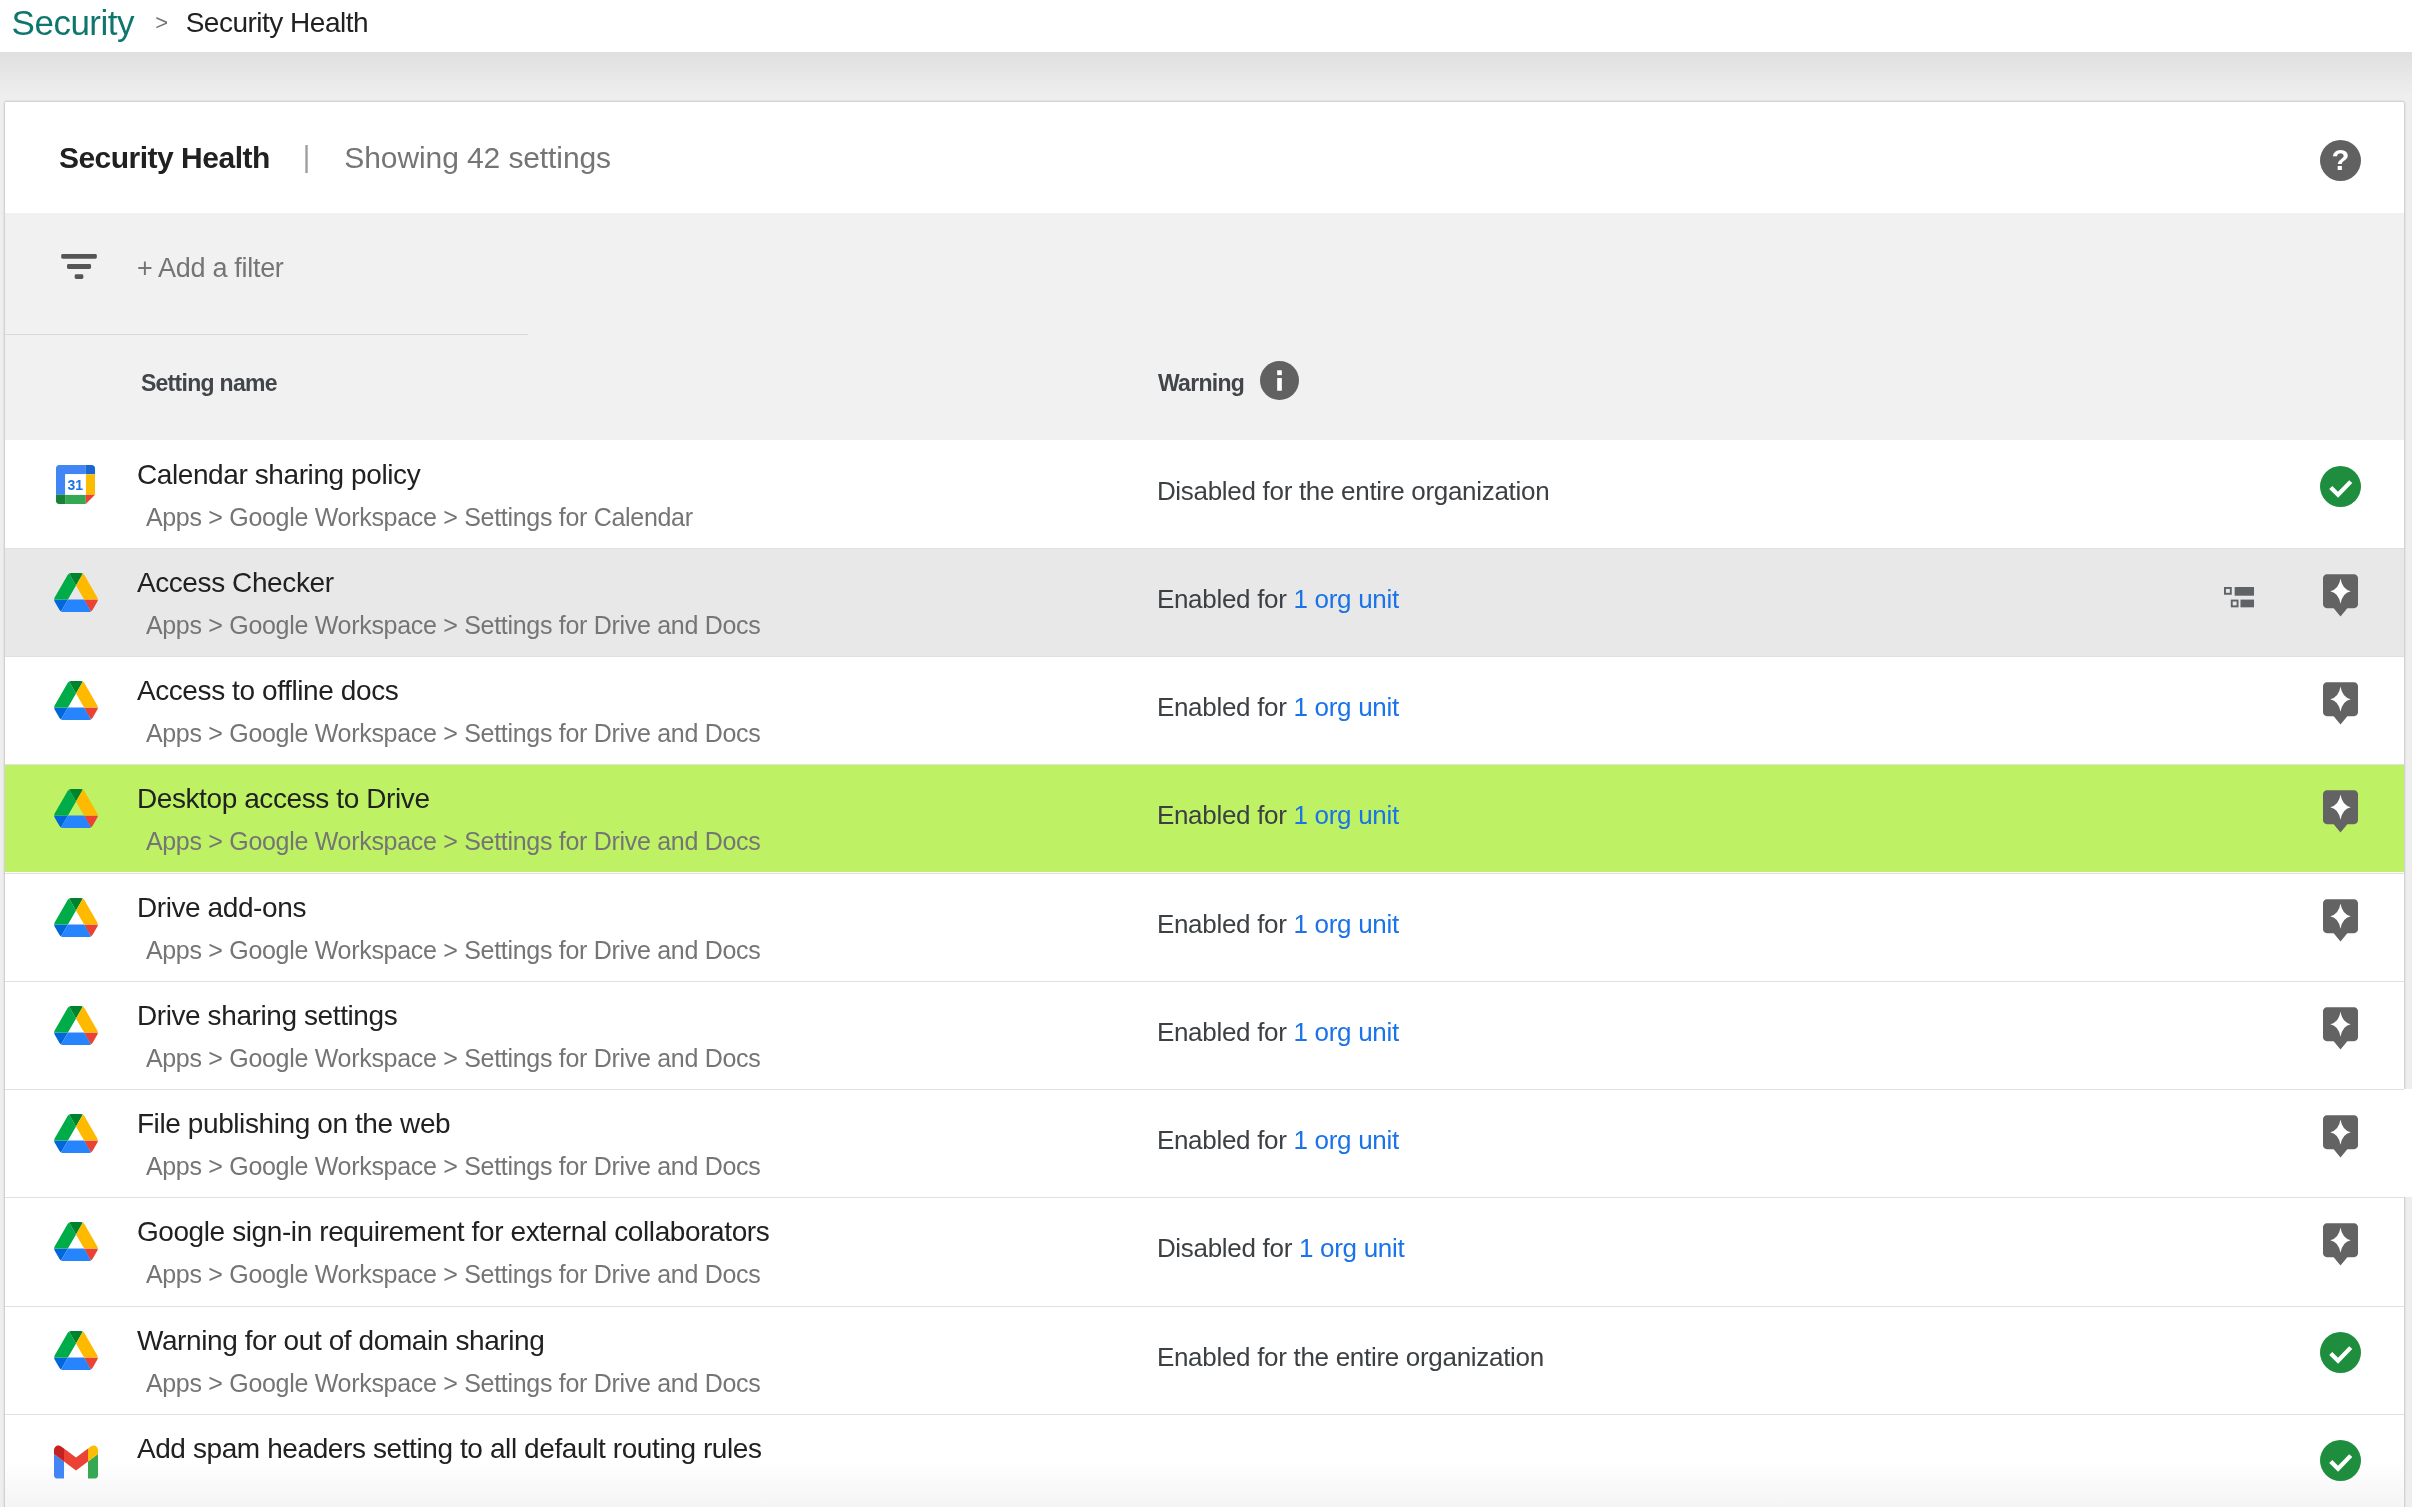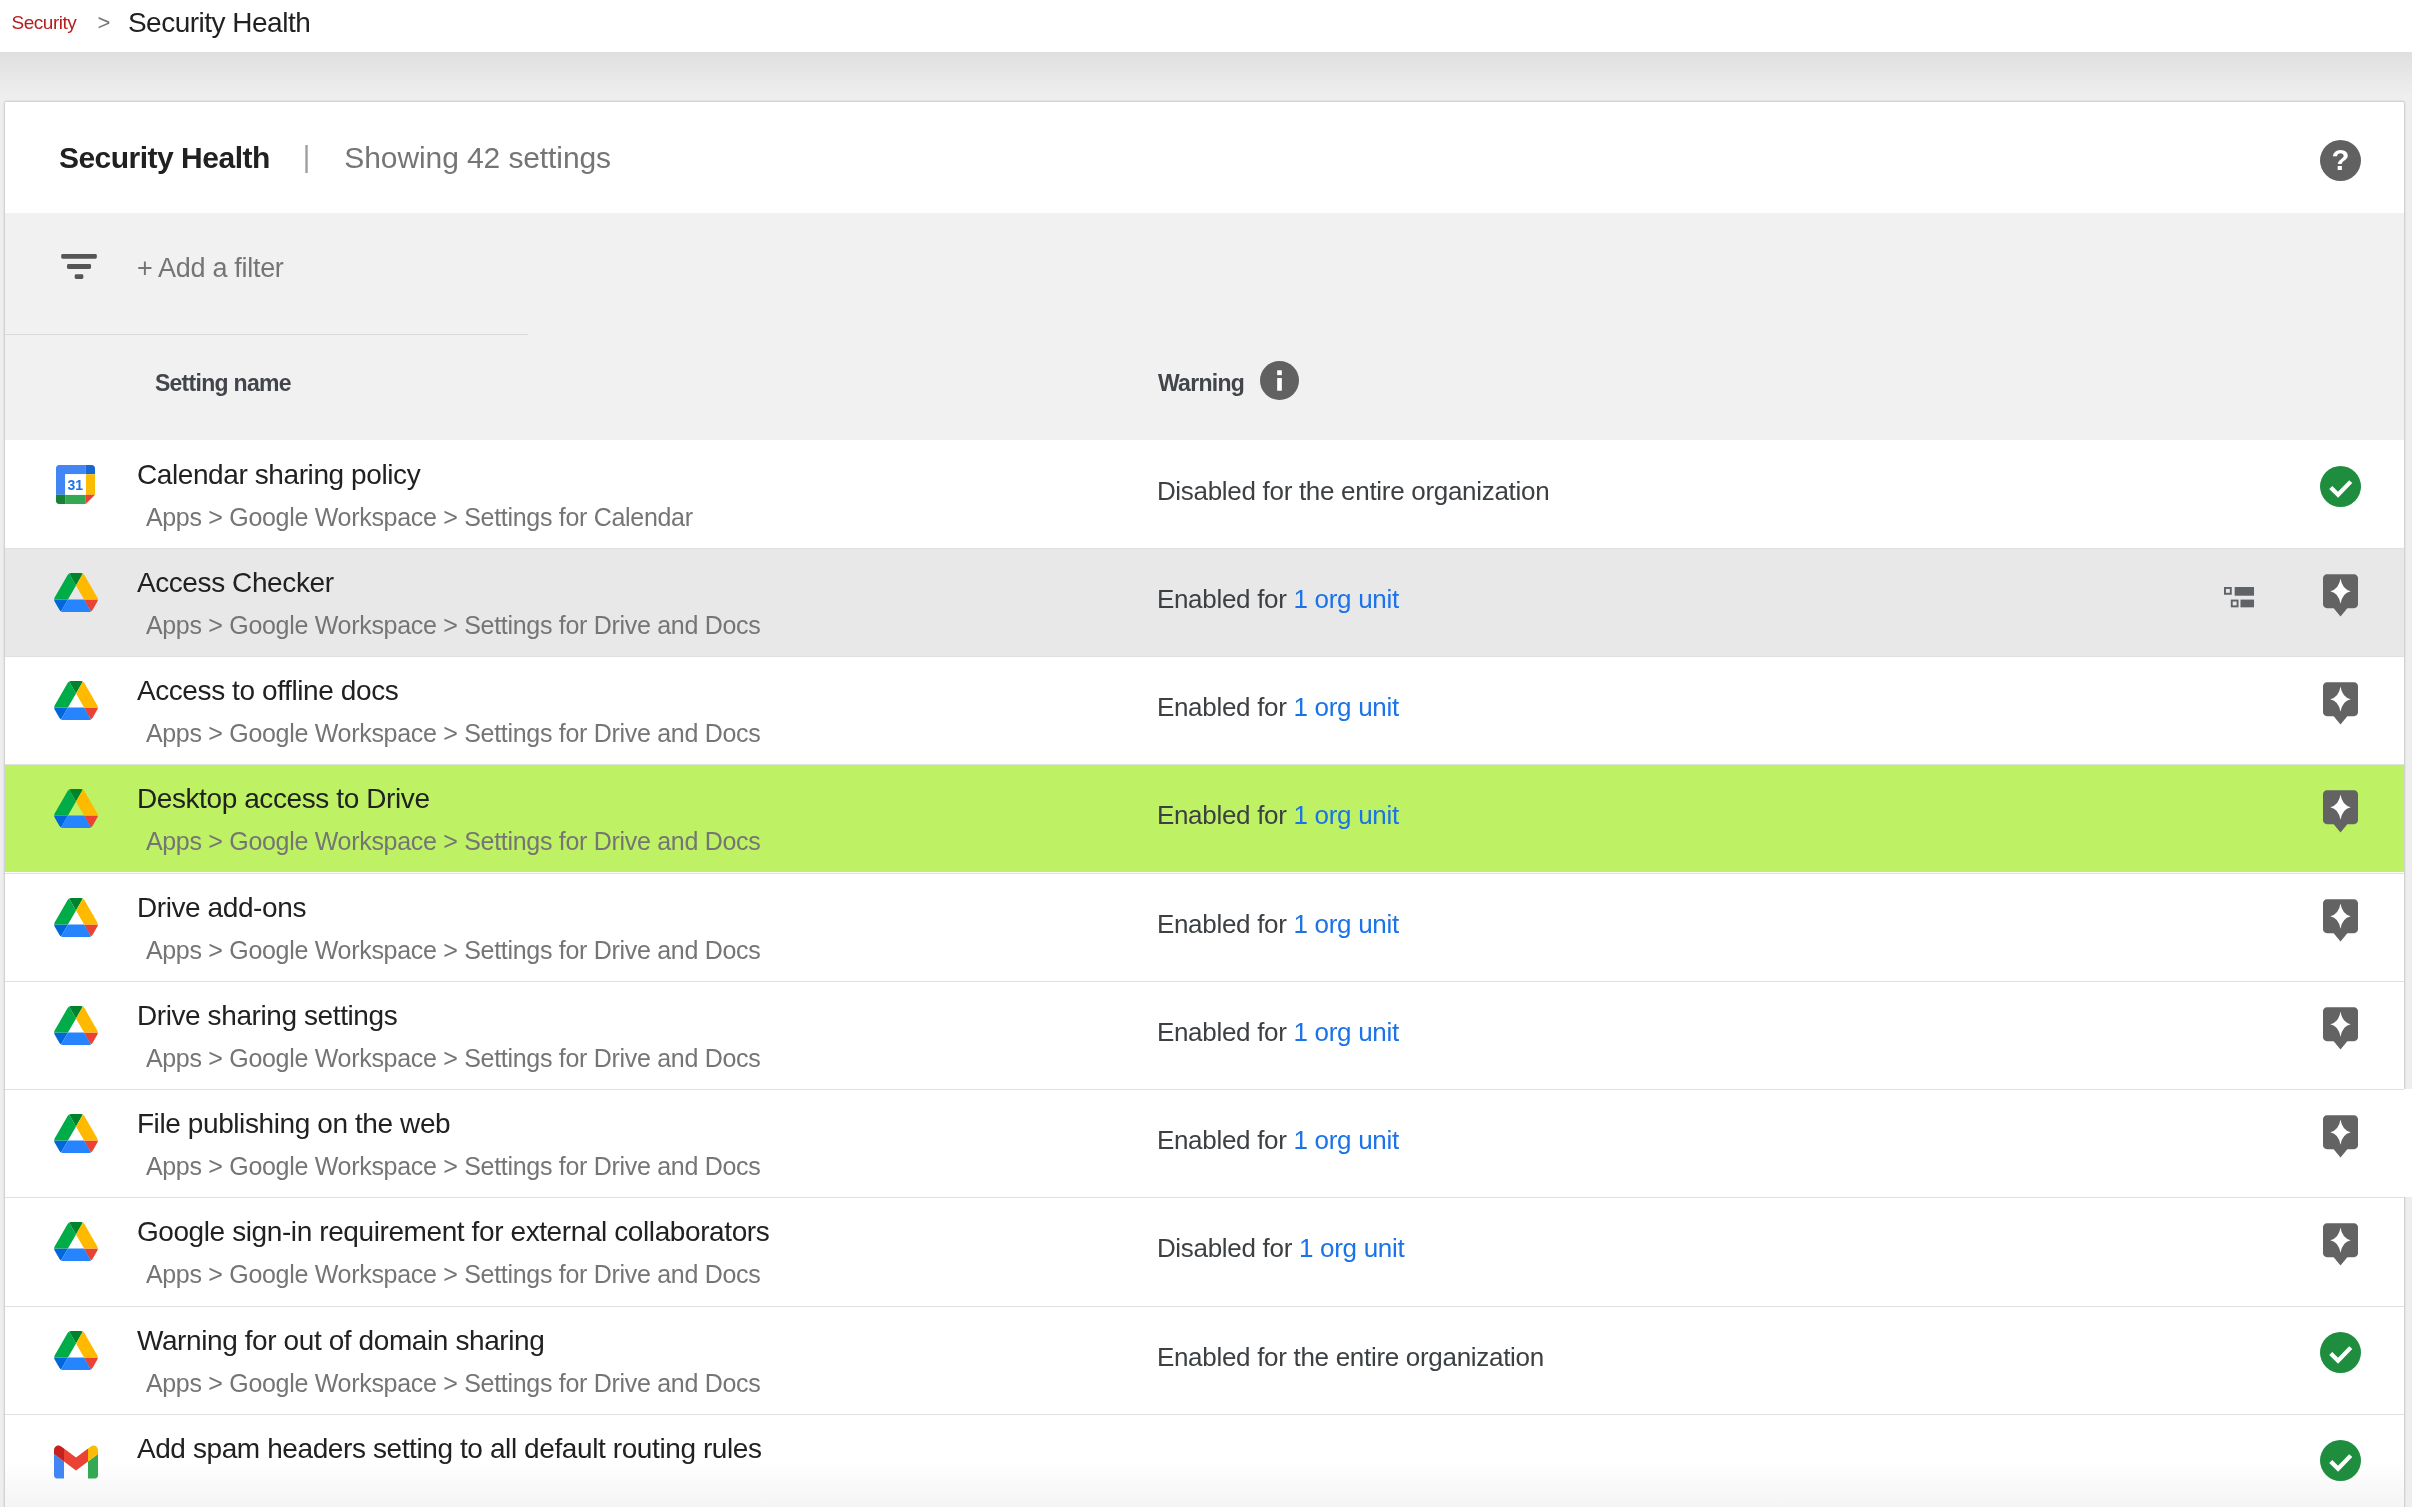--- a/index.html
+++ b/index.html
@@ -7,21 +7,21 @@
 .card{position:absolute;left:4.9px;top:102px;width:2399px;height:1426px;background:#fff;border-radius:1.9px;box-shadow:0 0 1.9px 1px rgba(0,0,0,0.16)}
 .title{font-size:28px;letter-spacing:-0.4px;color:#212121;position:absolute;left:132px;white-space:nowrap}
 .sub{font-size:25px;letter-spacing:-0.3px;color:#757575;position:absolute;left:141px;white-space:nowrap}
 .status{font-size:26px;letter-spacing:-0.3px;color:#3c4043;position:absolute;left:1152px;white-space:nowrap}
 .status a{color:#1a73e8;text-decoration:none}
 .divider{position:absolute;left:0;width:2399px;height:1px;background:#e0e0e0}
 </style></head><body>
 <div class="abs" style="left:0;top:0;width:2412px;height:52px;background:#fff"></div>
 <div class="abs" style="left:0;top:52px;width:2412px;height:43px;background:linear-gradient(rgba(0,0,0,0.062),rgba(0,0,0,0.0))"></div>
 <div class="abs" style="left:11.6px;top:-2.9px;height:52px;display:flex;align-items:center">
- <span style="color:#b91c1c;font-size:19px;letter-spacing:-0.5px">Security</span>
+ <span style="color:#0f766e;font-size:35px;letter-spacing:-0.5px">Security</span>
  <span style="color:#757575;font-size:22px;margin:0 17.5px 0 21.3px">&gt;</span>
  <span style="color:#212121;font-size:28px;letter-spacing:-0.5px">Security Health</span>
 </div>
 <div class="card">
 <div class="abs" style="left:0;top:0;width:2399px;height:111px;background:#fff;border-radius:1.9px 1.9px 0 0">
  <div class="abs" style="left:54px;top:0;height:111px;display:flex;align-items:center">
   <span style="font-size:30px;font-weight:bold;letter-spacing:-0.5px;color:#212121">Security Health</span>
   <span style="font-size:29px;color:#9e9e9e;margin-left:33px">|</span>
   <span style="font-size:30px;color:#757575;margin-left:34px;letter-spacing:-0.1px">Showing 42 settings</span>
  </div>
@@ -31,21 +31,21 @@
  </svg>
 </div>
 <div class="abs" style="left:0;top:111px;width:2399px;height:328px;background:#f1f1f1;border-bottom:1px solid #e0e0e0">
  <svg width="37" height="25" style="position:absolute;left:56px;top:41px" viewBox="0 0 38 26">
   <rect x="0" y="0" width="37" height="5" rx="1.5" fill="#555"></rect>
   <rect x="6" y="10.5" width="25" height="5" rx="1.5" fill="#555"></rect>
   <rect x="14" y="21" width="9" height="5" rx="1.5" fill="#555"></rect>
  </svg>
  <div class="abs" style="left:132px;top:40px;font-size:27px;letter-spacing:-0.3px;color:#757575;line-height:30px">+ Add a filter</div>
  <div class="abs" style="left:0;top:121px;width:523px;height:1px;background:#d9d9d9"></div>
- <div class="abs" style="left:150px;top:159px;font-size:23px;letter-spacing:-0.7px;font-weight:bold;color:#424549;line-height:23px">Setting name</div>
+ <div class="abs" style="left:136px;top:159px;font-size:23px;letter-spacing:-0.7px;font-weight:bold;color:#424549;line-height:23px">Setting name</div>
  <div class="abs" style="left:1153px;top:159px;font-size:23px;letter-spacing:-0.7px;font-weight:bold;color:#424549;line-height:23px">Warning</div>
  <svg width="39" height="39" style="position:absolute;left:1255px;top:148px" viewBox="0 0 40 40">
   <circle cx="20" cy="20" r="20" fill="#616161"></circle>
   <rect x="17.6" y="17.5" width="4.8" height="13" fill="#fff"></rect>
   <rect x="17.6" y="9.5" width="4.8" height="5" fill="#fff"></rect>
  </svg>
 </div>
 <div class="abs" style="left:0;top:338px;width:2399px;height:108px;background:#ffffff;">
 <svg width="39" height="39" viewBox="0 0 200 200" style="position:absolute;left:51px;top:25px">
 <path fill="#4285f4" d="M152.6 0H16C7.2 0 0 7.2 0 16v136.6h47.4V47.4h105.2z"></path>

